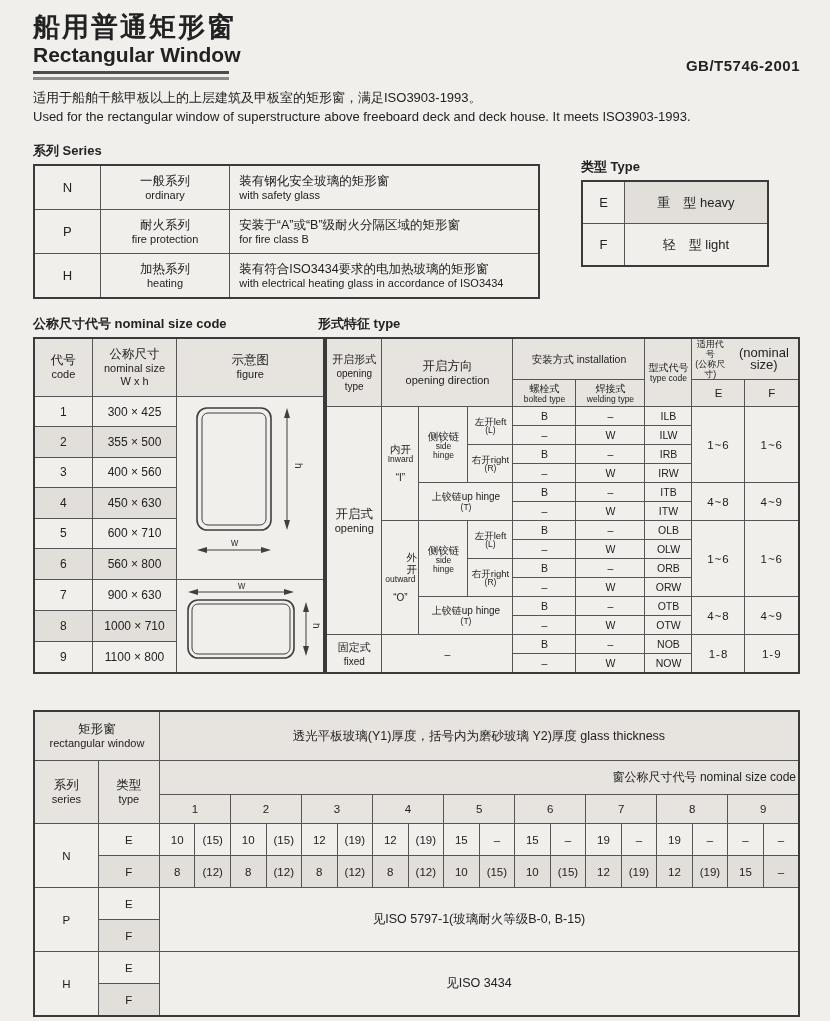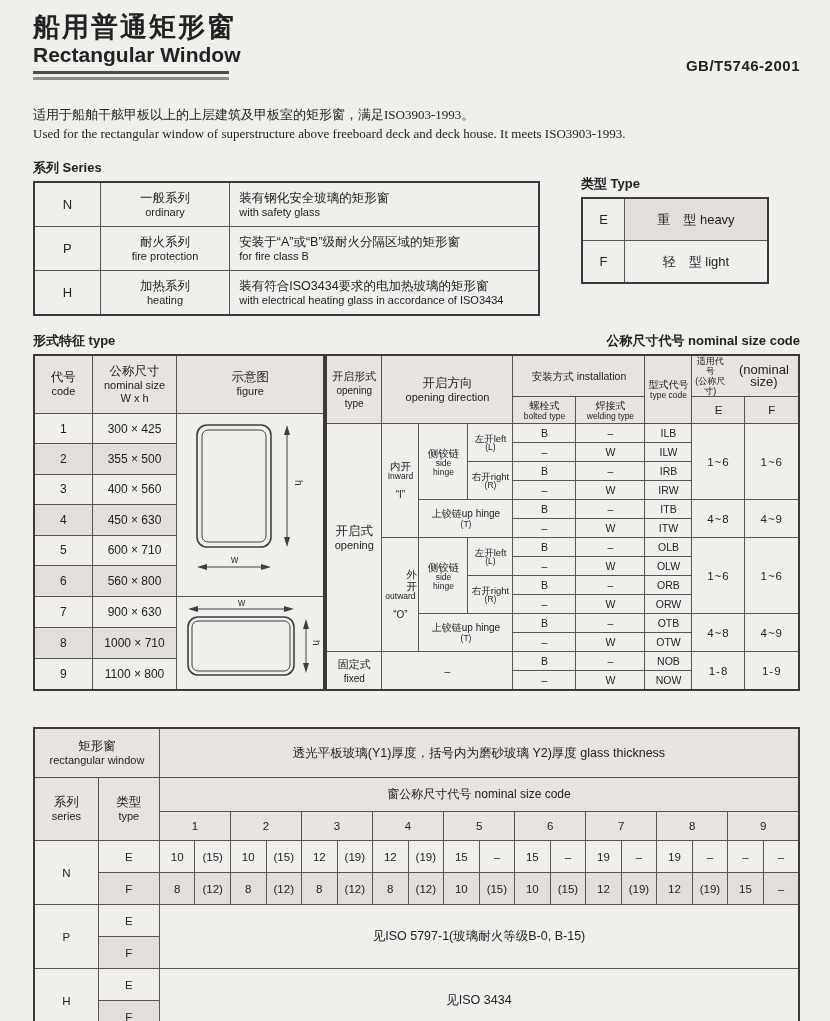--- a/index.html
+++ b/index.html
@@ -11,21 +11,21 @@
     position:relative;
     -webkit-font-smoothing:antialiased;
   }
   .page{position:absolute;left:33px;top:12px;width:767px;}
 
   
   .title-zh{font-size:27px;font-weight:bold;letter-spacing:2px;line-height:30px;}
   .title-en{font-size:21px;font-weight:bold;line-height:24px;margin-top:1px;}
   .dbl-rule{width:196px;height:3px;margin-top:4px;border-top:3px solid #4c4c4c;border-bottom:3px solid #8a8a8a;}
   .std-no{position:absolute;right:0;top:45px;font-size:15px;font-weight:bold;letter-spacing:.5px;}
-  .intro{margin-top:25px;font-size:13px;line-height:19px;font-family:Liberation Serif, serif;}
+  .intro{margin-top:8px;font-size:13px;line-height:19px;}
 
   
   table.t{border-collapse:collapse;table-layout:fixed;border:2px solid #3a3a3a;}
   table.t td{border:1px solid #555;text-align:center;vertical-align:middle;padding:0 2px;overflow:hidden;}
   .sh{background:#e2dfda;}
   .hd{background:#e7e4df;}
   .zh{font-size:12.5px;line-height:15px;}
   .en{font-size:11px;line-height:13px;}
   .sec-label{font-weight:bold;font-size:13px;margin-top:16px;margin-bottom:4px;}
 
@@ -140,22 +140,22 @@
         <tr>
           <td>F</td>
           <td>轻　型  light</td>
         </tr>
       </tbody>
         </table>
     </div>
   </div>
 
   <div style="display:flex;justify-content:space-between;align-items:flex-end;margin-top:16px;">
+    <div class="sec-label" style="margin:0;">公称尺寸代号 nominal size code</div>
     <div class="sec-label" style="margin:0;width:482px;text-align:left;">形式特征  type</div>
-    <div class="sec-label" style="margin:0;">公称尺寸代号 nominal size code</div>
   </div>
 
   <div class="row2" style="margin-top:4px;">
 
     <table class="t size-t">
       <colgroup>
           <col style="width:55px">
           <col style="width:80px">
           <col style="width:139px">
         </colgroup>
@@ -446,21 +446,21 @@
     </tr>
     <tr class="r-h2">
       <td class="hd" rowspan="2">
         <div class="zh">系列</div>
         <div class="en">series</div>
       </td>
       <td class="hd" rowspan="2">
         <div class="zh">类型</div>
         <div class="en">type</div>
       </td>
-      <td class="hd" colspan="18" style="font-size:12px;">窗公称尺寸代号 nominal size code</td>
+      <td class="hd" colspan="18" style="font-size:12px;text-align:right;">窗公称尺寸代号 nominal size code</td>
     </tr>
     <tr class="r-h3">
       <td class="hd" colspan="2">1</td>
       <td class="hd" colspan="2">2</td>
       <td class="hd" colspan="2">3</td>
       <td class="hd" colspan="2">4</td>
       <td class="hd" colspan="2">5</td>
       <td class="hd" colspan="2">6</td>
       <td class="hd" colspan="2">7</td>
       <td class="hd" colspan="2">8</td>

